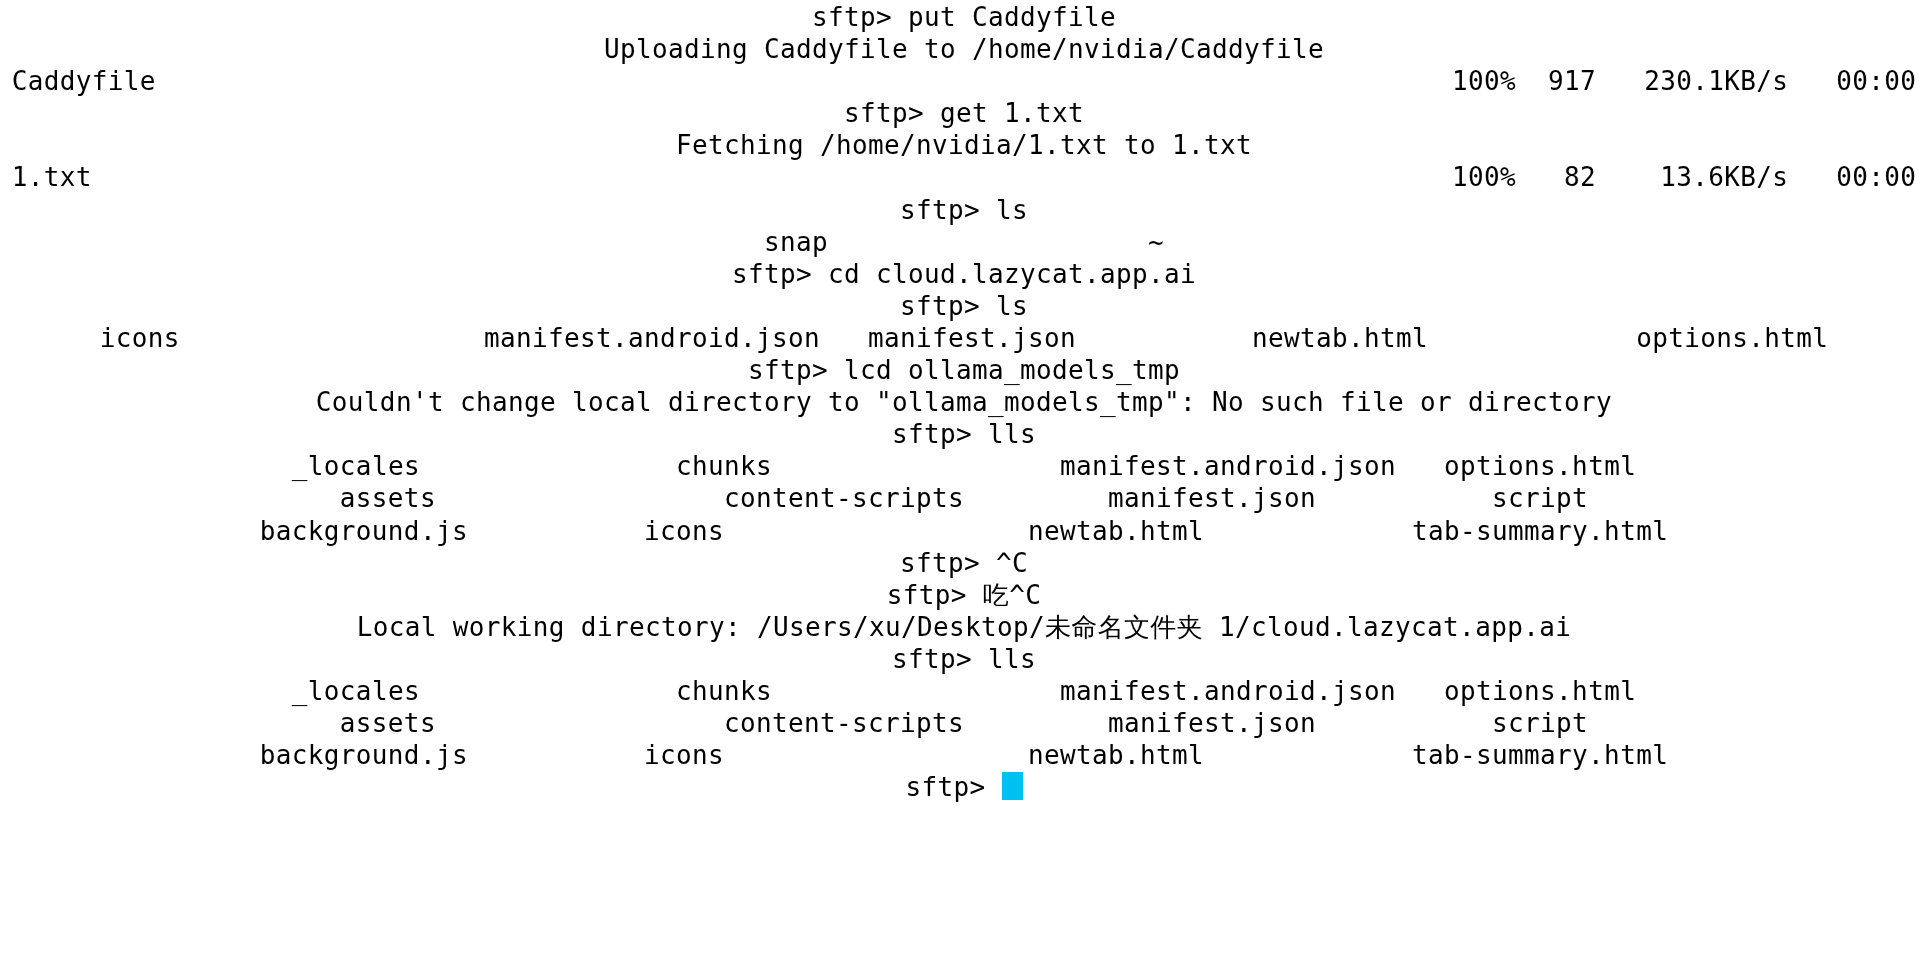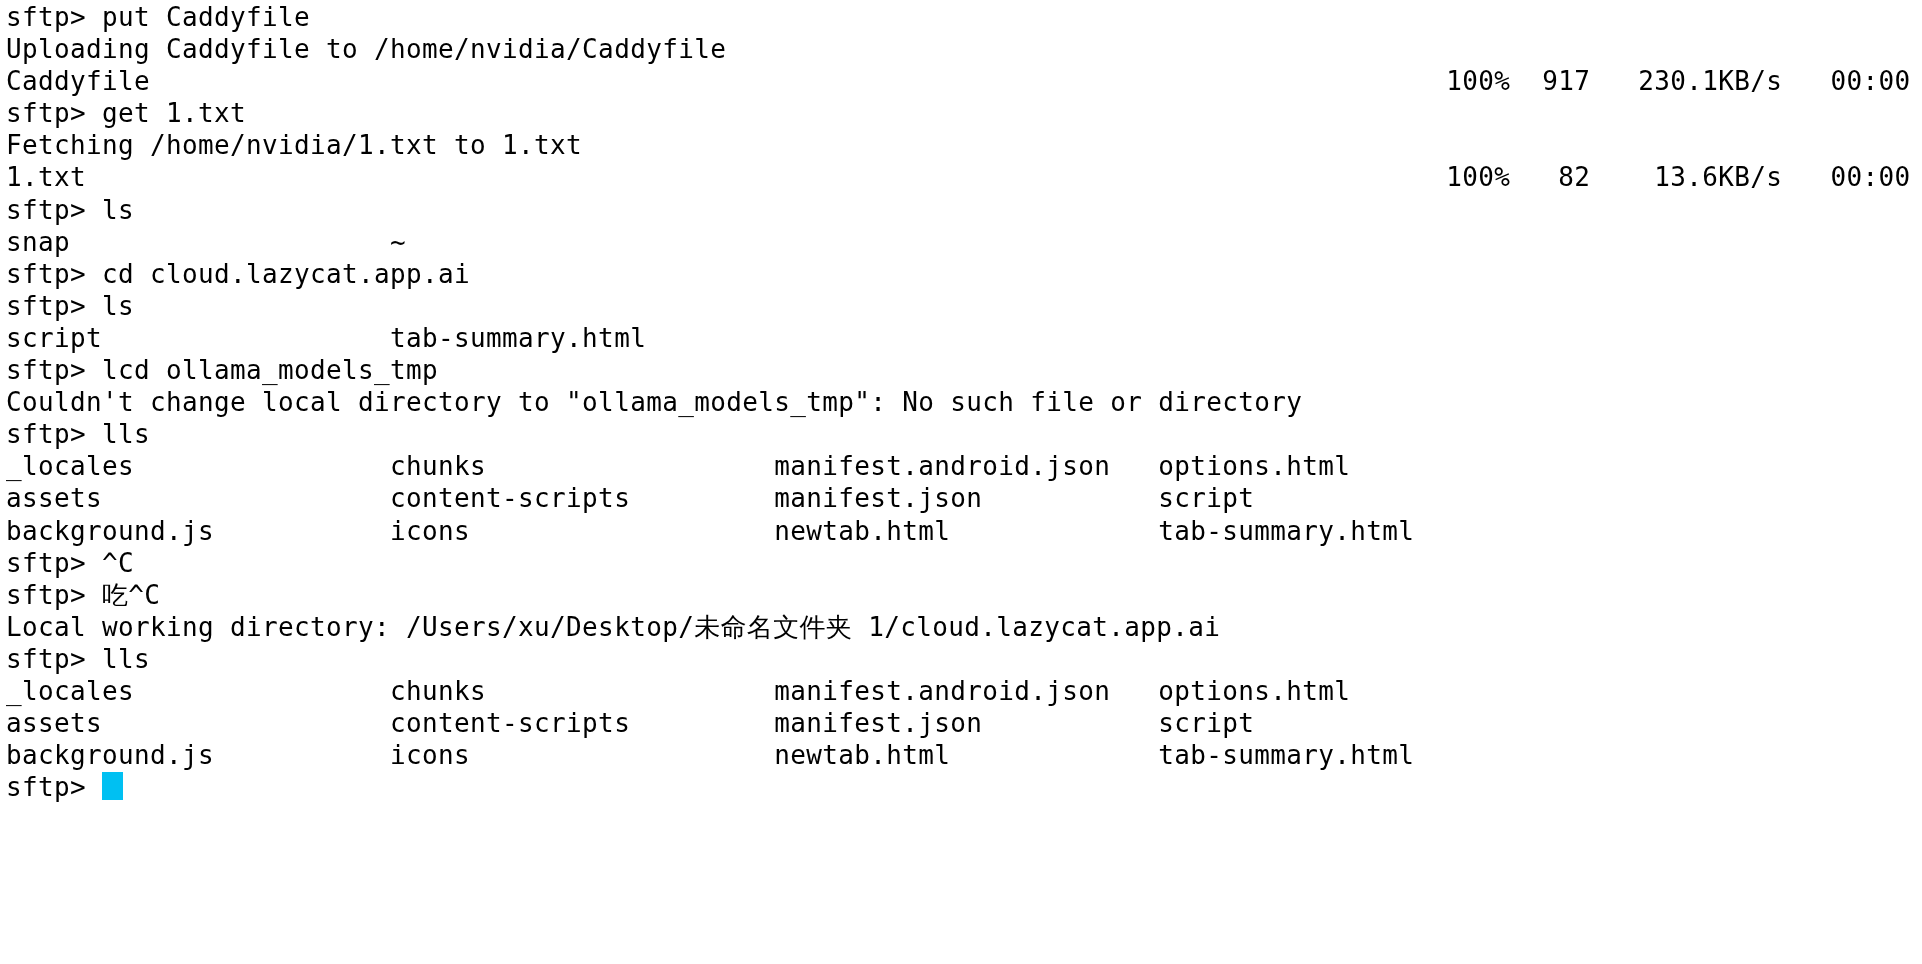--- a/index.html
+++ b/index.html
@@ -15,20 +15,21 @@
     width: 1922px;
     height: 964px;
     padding: 1px 0 0 6px;
     background: var(--term-bg, #ffffff);
     color: var(--term-fg, #000000);
     font-family: "DejaVu Sans Mono", monospace;
     font-size: 26px;
     letter-spacing: 0.35px;
     line-height: 32.1px;
     cursor: text;
+    text-align: center;
   }
   .line {
     white-space: pre;
     height: 32.1px;
   }
   .cursor {
     display: inline-block;
     width: 21px;
     height: 28px;
     margin-bottom: -4px;
@@ -43,21 +44,21 @@
       <div class="line">sftp&gt; put Caddyfile</div>
       <div class="line">Uploading Caddyfile to /home/nvidia/Caddyfile</div>
       <div class="line">Caddyfile                                                                                 100%  917   230.1KB/s   00:00</div>
       <div class="line">sftp&gt; get 1.txt</div>
       <div class="line">Fetching /home/nvidia/1.txt to 1.txt</div>
       <div class="line">1.txt                                                                                     100%   82    13.6KB/s   00:00</div>
       <div class="line">sftp&gt; ls</div>
       <div class="line">snap                    ~</div>
       <div class="line">sftp&gt; cd cloud.lazycat.app.ai</div>
       <div class="line">sftp&gt; ls</div>
-      <div class="line">script                  tab-summary.html</div>
+      <div class="line">icons                   manifest.android.json   manifest.json           newtab.html             options.html</div>
       <div class="line">sftp&gt; lcd ollama_models_tmp</div>
       <div class="line">Couldn't change local directory to "ollama_models_tmp": No such file or directory</div>
       <div class="line">sftp&gt; lls</div>
       <div class="line">_locales                chunks                  manifest.android.json   options.html</div>
       <div class="line">assets                  content-scripts         manifest.json           script</div>
       <div class="line">background.js           icons                   newtab.html             tab-summary.html</div>
       <div class="line">sftp&gt; ^C</div>
       <div class="line">sftp&gt; 吃^C</div>
       <div class="line">Local working directory: /Users/xu/Desktop/未命名文件夹 1/cloud.lazycat.app.ai</div>
       <div class="line">sftp&gt; lls</div>

